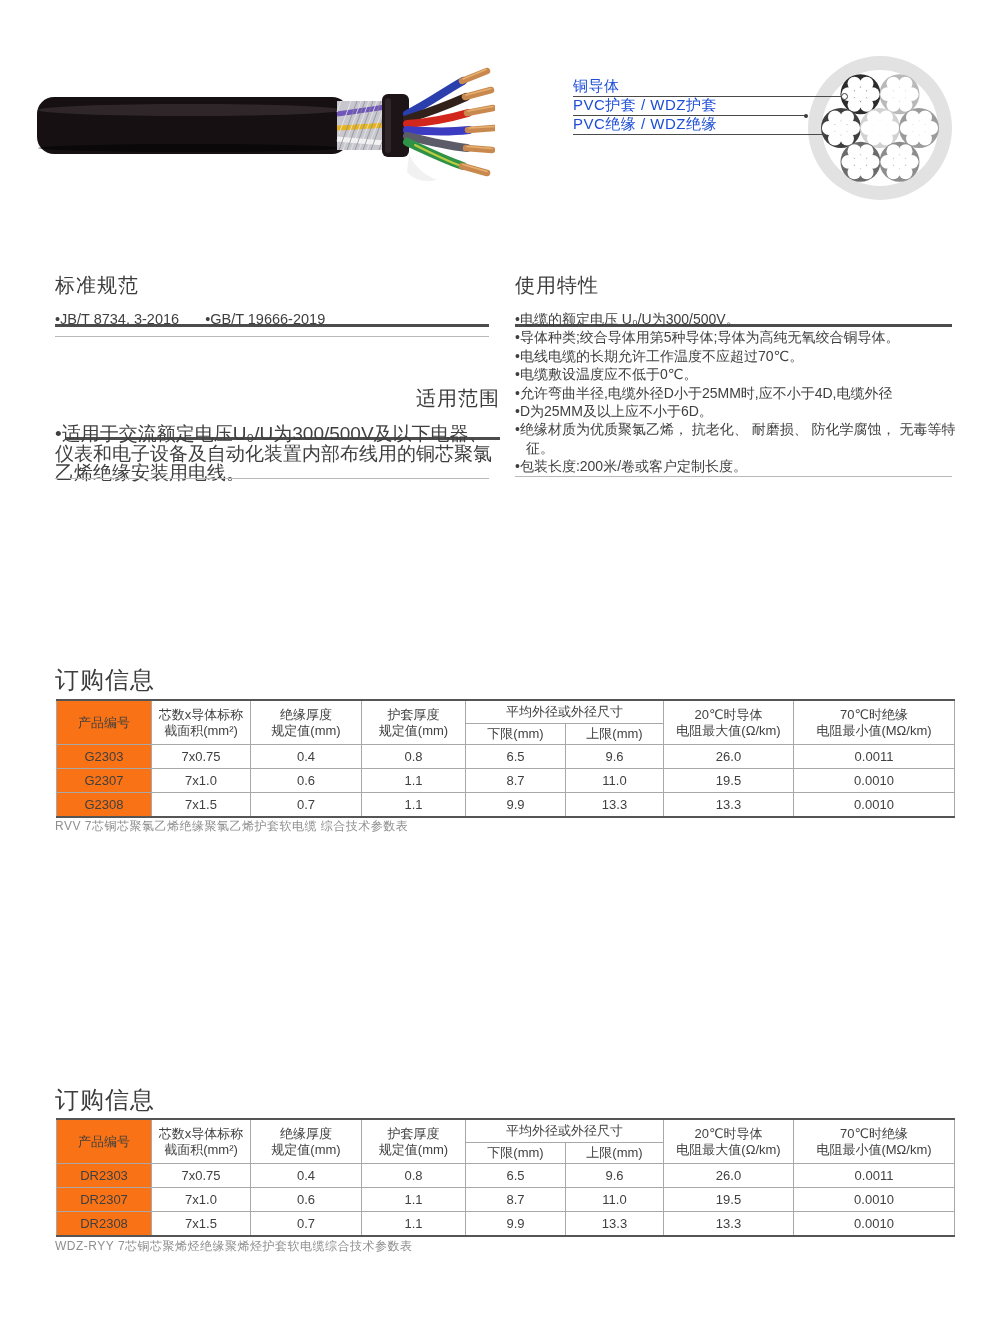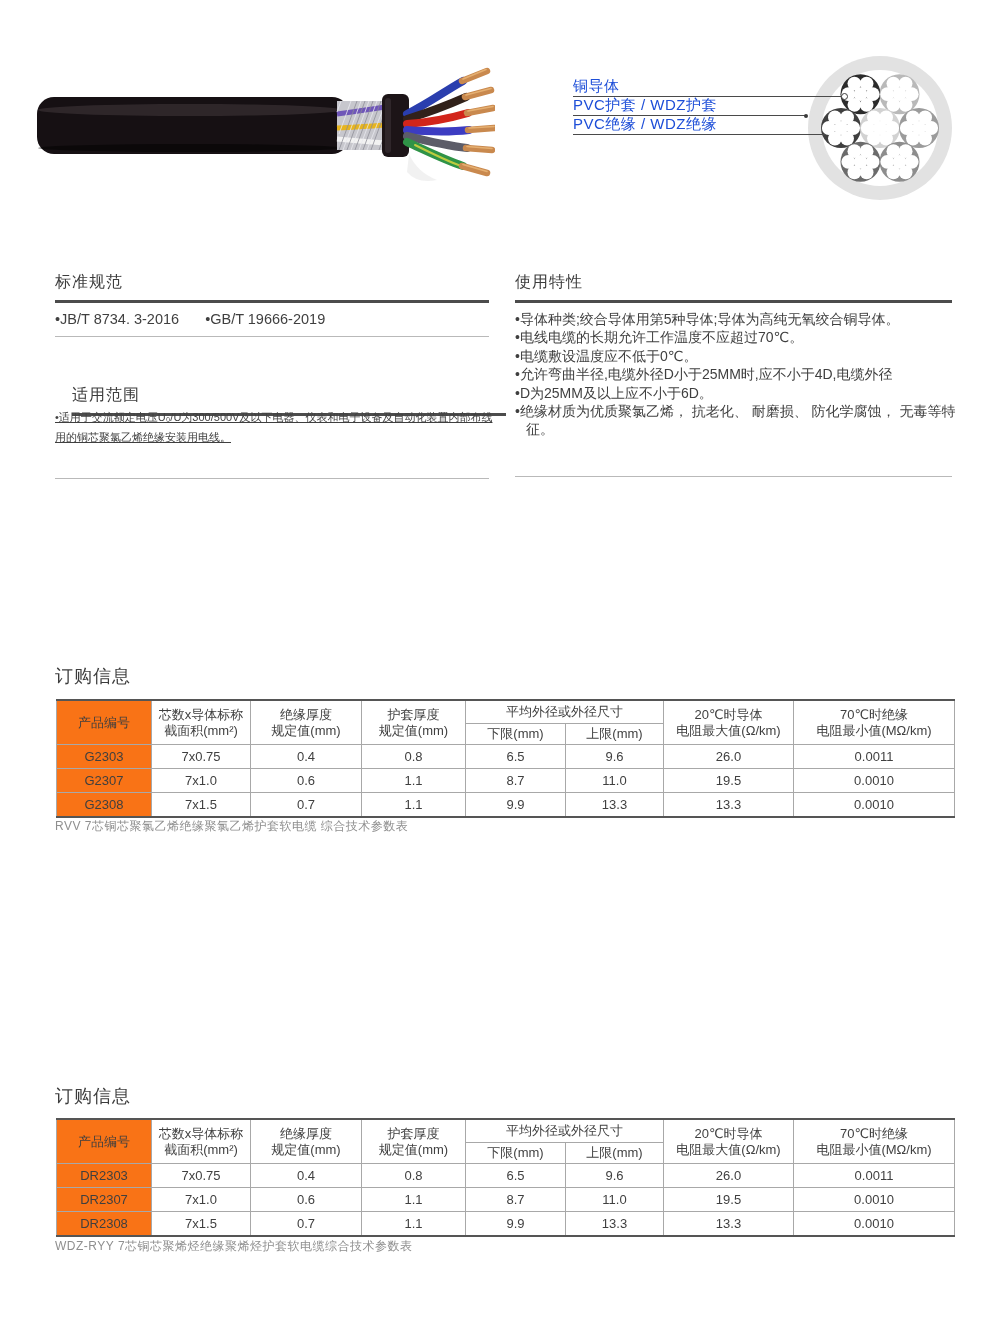--- a/index.html
+++ b/index.html
@@ -14,40 +14,40 @@
   .xsec-label span { display:block; font-size:15px; line-height:19px; color:#1d4ed8; letter-spacing:0.5px; }
   .xsec-label.dot-open::after { content:""; position:absolute; right:-3px; bottom:-4px; width:5px; height:5px;
       border:1.5px solid #3c3c3c; border-radius:50%; background:#fff; }
   .xsec-label.dot-fill::after { content:""; position:absolute; right:-2px; bottom:-2.5px; width:4px; height:4px;
       border-radius:50%; background:#3c3c3c; }
   #label-conductor { left:573px; top:76px;  width:272px; }
   #label-sheath    { left:573px; top:95px;  width:233px; }
   #label-insulation{ left:573px; top:114px; width:252px; }
 
   
-  .section-title { position:absolute; font-size:16px; letter-spacing:1px; color:#3c3c3c;
-      border-bottom:3px solid #4c4c4c; padding-bottom:7px; }
+  .section-title { position:absolute; font-size:20px; letter-spacing:1px; color:#3c3c3c;
+      border-bottom:3px solid #4c4c4c; padding-bottom:25px; }
   .thin-rule { position:absolute; border-bottom:1px solid #b9b9b9; height:0; }
 
   #standards-title { left:55px; top:272px; width:434px; }
   #standards-items { position:absolute; left:55px; top:311px; width:440px; font-size:14.5px; display:flex; gap:26px; }
   #standards-rule  { left:55px; top:336px; width:434px; }
 
-  #scope-title { left:72px; top:385px; width:434px; }
-  #scope-text  { position:absolute; left:55px; top:408px; width:446px; font-size:11px; line-height:19.5px;text-decoration:underline; }
+  #scope-title { left:66px; top:385px; width:434px;text-align:right; }
+  #scope-text  { position:absolute; left:55px; top:424px; width:446px; font-size:19px; line-height:19.5px; }
   #scope-rule  { left:55px; top:478px; width:434px; }
 
   #features-title { left:515px; top:272px; width:437px; }
   #features-list  { position:absolute; left:515px; top:310px; width:447px; font-size:14px; line-height:18.4px; }
   #features-list .bullet-line { padding-left:11px; text-indent:-11px; }
   #features-rule  { left:515px; top:476px; width:437px; }
 
   
   .product-heading { position:absolute; left:55px; font-size:27px; font-weight:bold; color:#e8231d; letter-spacing:0.5px; }
-  .order-label { position:absolute; left:55px; font-size:18px; color:#3c3c3c; letter-spacing:1px; }
+  .order-label { position:absolute; left:55px; font-size:24px; color:#3c3c3c; letter-spacing:1px; }
   .footnote { position:absolute; left:55px; font-size:12px; color:#8f8f8f; letter-spacing:0.5px; }
 
   #p1-heading { top:626px; } #p1-order { top:664px; } #p1-footnote { top:818px; }
   #p2-heading { top:1046px; } #p2-order { top:1084px; } #p2-footnote { top:1238px; }
 
   
   .spec-table { position:absolute; left:56px; width:898px; border-collapse:collapse; table-layout:fixed;
       font-size:13px; color:#3f3f3f; border-top:2px solid #555; border-bottom:2px solid #555; }
   #table1 { top:699px; } #table2 { top:1118px; }
   .spec-table th, .spec-table td { border:1px solid #a8a8a8; text-align:center; vertical-align:middle;
@@ -218,26 +218,28 @@
       <div class="bullet-line">•GB/T  19666-2019</div>
     </div>
   <div class="thin-rule" id="standards-rule"></div>
 
   <div class="section-title" id="scope-title">适用范围</div>
   <div id="scope-text">•适用于交流额定电压U₀/U为300/500V及以下电器、仪表和电子设备及自动化装置内部布线用的铜芯聚氯乙烯绝缘安装用电线。</div>
   <div class="thin-rule" id="scope-rule"></div>
 
   <div class="section-title" id="features-title">使用特性</div>
   <div id="features-list">
+      <div class="bullet-line">•电缆的额定电压 U₀/U为300/500V。</div>
       <div class="bullet-line">•导体种类;绞合导体用第5种导体;导体为高纯无氧绞合铜导体。</div>
       <div class="bullet-line">•电线电缆的长期允许工作温度不应超过70℃。</div>
       <div class="bullet-line">•电缆敷设温度应不低于0℃。</div>
       <div class="bullet-line">•允许弯曲半径,电缆外径D小于25MM时,应不小于4D,电缆外径</div>
       <div class="bullet-line">•D为25MM及以上应不小于6D。</div>
       <div class="bullet-line">•绝缘材质为优质聚氯乙烯， 抗老化、 耐磨损、 防化学腐蚀， 无毒等特征。</div>
+      <div class="bullet-line">•包装长度:200米/卷或客户定制长度。</div>
     </div>
   <div class="thin-rule" id="features-rule"></div>
 
   <div class="order-label" id="p1-order">订购信息</div>
   <table class="spec-table" id="table1">
     <colgroup>
       <col style="width:95px">
         <col style="width:99px">
         <col style="width:111px">
         <col style="width:104px">

